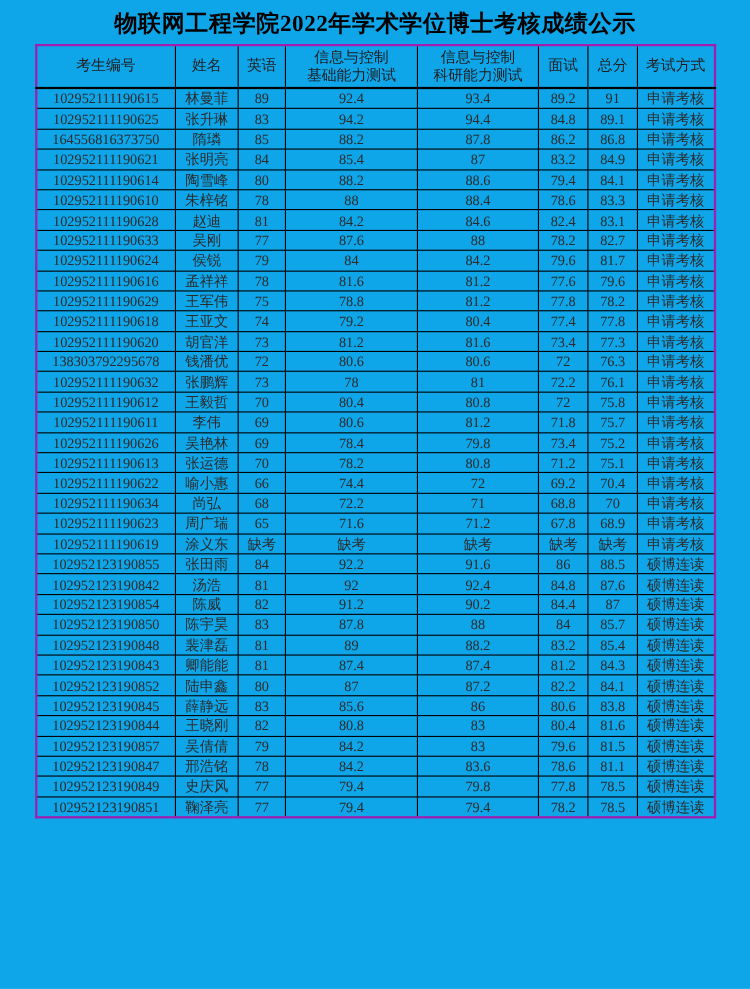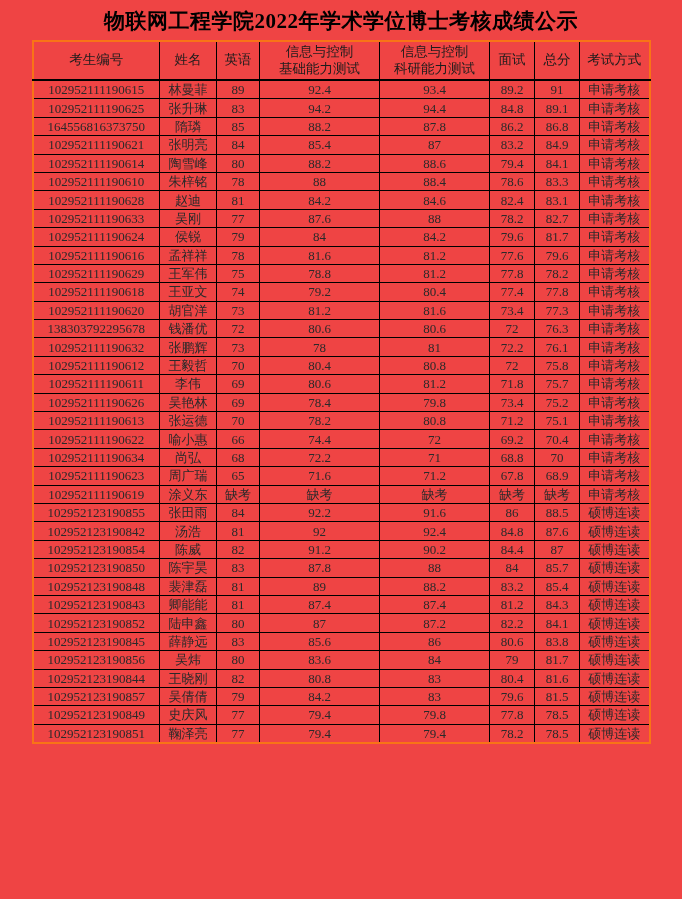--- a/index.html
+++ b/index.html
@@ -4,40 +4,40 @@
 <style>
   html, body {
     margin: 0;
     padding: 0;
     background: #ffffff;
   }
   .page {
     position: relative;
     width: 682px;
     height: 899px;
-    background: #ef4444;
+    background: #0ea5e9;
     font-family: "Liberation Serif", "DejaVu Serif", serif;
     color: #1c1c1c;
     overflow: hidden;
   }
   .title {
     margin: 7px 0 5px 0;
     text-align: center;
     font-size: 21px;
     font-weight: bold;
     color: #000000;
     letter-spacing: 0.5px;
     font-family: "Liberation Serif", "DejaVu Serif", serif;
   }
   table.results {
     width: 617px;
     margin: 0 auto;
     border-collapse: collapse;
     table-layout: fixed;
-    border: 2px solid #f97316;
+    border: 2px solid #a21caf;
   }
   table.results th,
   table.results td {
     border: 1px solid #000000;
     text-align: center;
     vertical-align: middle;
     padding: 0 1px;
     overflow: hidden;
     white-space: nowrap;
   }
@@ -392,50 +392,50 @@
           <td>102952123190845</td>
           <td>薛静远</td>
           <td>83</td>
           <td>85.6</td>
           <td>86</td>
           <td>80.6</td>
           <td>83.8</td>
           <td>硕博连读</td>
         </tr>
         <tr>
-          <td>102952123190856</td>
-          <td>吴炜</td>
-          <td>80</td>
-          <td>83.6</td>
-          <td>84</td>
-          <td>79</td>
-          <td>81.7</td>
-          <td>硕博连读</td>
-        </tr>
-        <tr>
           <td>102952123190844</td>
           <td>王晓刚</td>
           <td>82</td>
           <td>80.8</td>
           <td>83</td>
           <td>80.4</td>
           <td>81.6</td>
           <td>硕博连读</td>
         </tr>
         <tr>
           <td>102952123190857</td>
           <td>吴倩倩</td>
           <td>79</td>
           <td>84.2</td>
           <td>83</td>
           <td>79.6</td>
           <td>81.5</td>
           <td>硕博连读</td>
         </tr>
         <tr>
+          <td>102952123190847</td>
+          <td>邢浩铭</td>
+          <td>78</td>
+          <td>84.2</td>
+          <td>83.6</td>
+          <td>78.6</td>
+          <td>81.1</td>
+          <td>硕博连读</td>
+        </tr>
+        <tr>
           <td>102952123190849</td>
           <td>史庆风</td>
           <td>77</td>
           <td>79.4</td>
           <td>79.8</td>
           <td>77.8</td>
           <td>78.5</td>
           <td>硕博连读</td>
         </tr>
         <tr>

